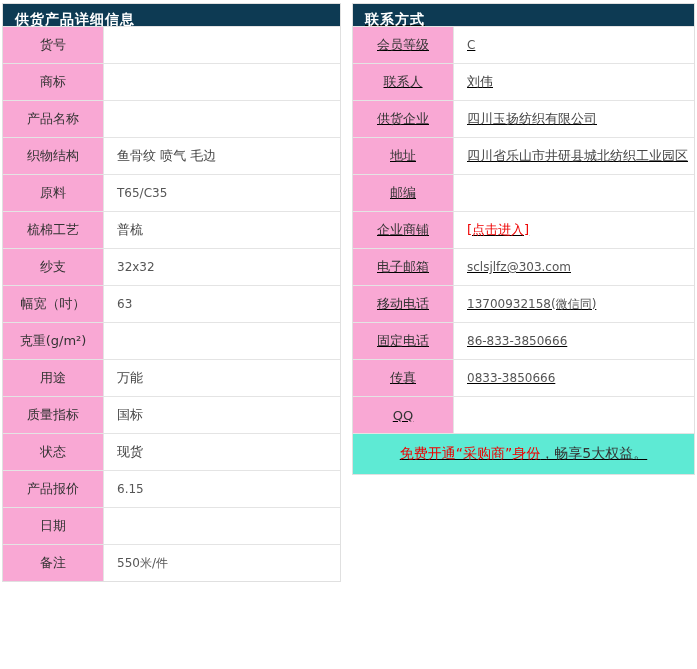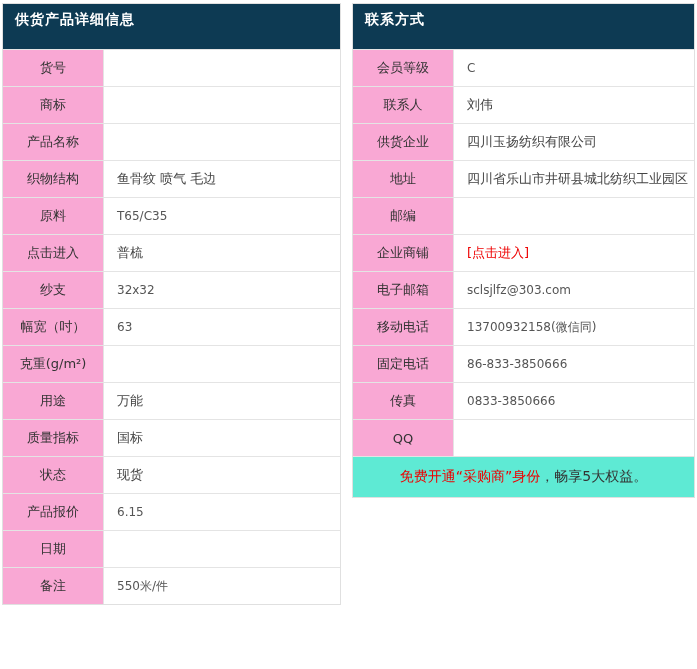--- a/index.html
+++ b/index.html
@@ -13,27 +13,27 @@
     display: flex;
     align-items: flex-start;
     padding: 3px 0 0 2px;
     gap: 11px;
   }
   .panel {
     border: 1px solid #e0e0e0;
     background: #ffffff;
   }
   .panel.left  { width: 339px; }
-  .panel.right { width: 343px; }
+  .panel.right { width: 343px; text-decoration: underline; }
   .panel-header {
     background: #0d3a53;
     color: #ffffff;
     font-size: 14px;
     font-weight: bold;
-    height: 45px;
+    height: 22px;
     line-height: 31px;
     padding-left: 12px;
     letter-spacing: 1px;
   }
   .row {
     display: flex;
     height: 37px;
     border-top: 1px solid #e4e4e4;
     background: #ffffff;
   }
@@ -102,21 +102,21 @@
     </div>
     <div class="row">
       <div class="cell-label">织物结构</div>
       <div class="cell-value cn">鱼骨纹 喷气 毛边</div>
     </div>
     <div class="row">
       <div class="cell-label">原料</div>
       <div class="cell-value">T65/C35</div>
     </div>
     <div class="row">
-      <div class="cell-label">点击进入</div>
+      <div class="cell-label">梳棉工艺</div>
       <div class="cell-value cn">普梳</div>
     </div>
     <div class="row">
       <div class="cell-label">纱支</div>
       <div class="cell-value">32x32</div>
     </div>
     <div class="row">
       <div class="cell-label">幅宽（吋）</div>
       <div class="cell-value">63</div>
     </div>

